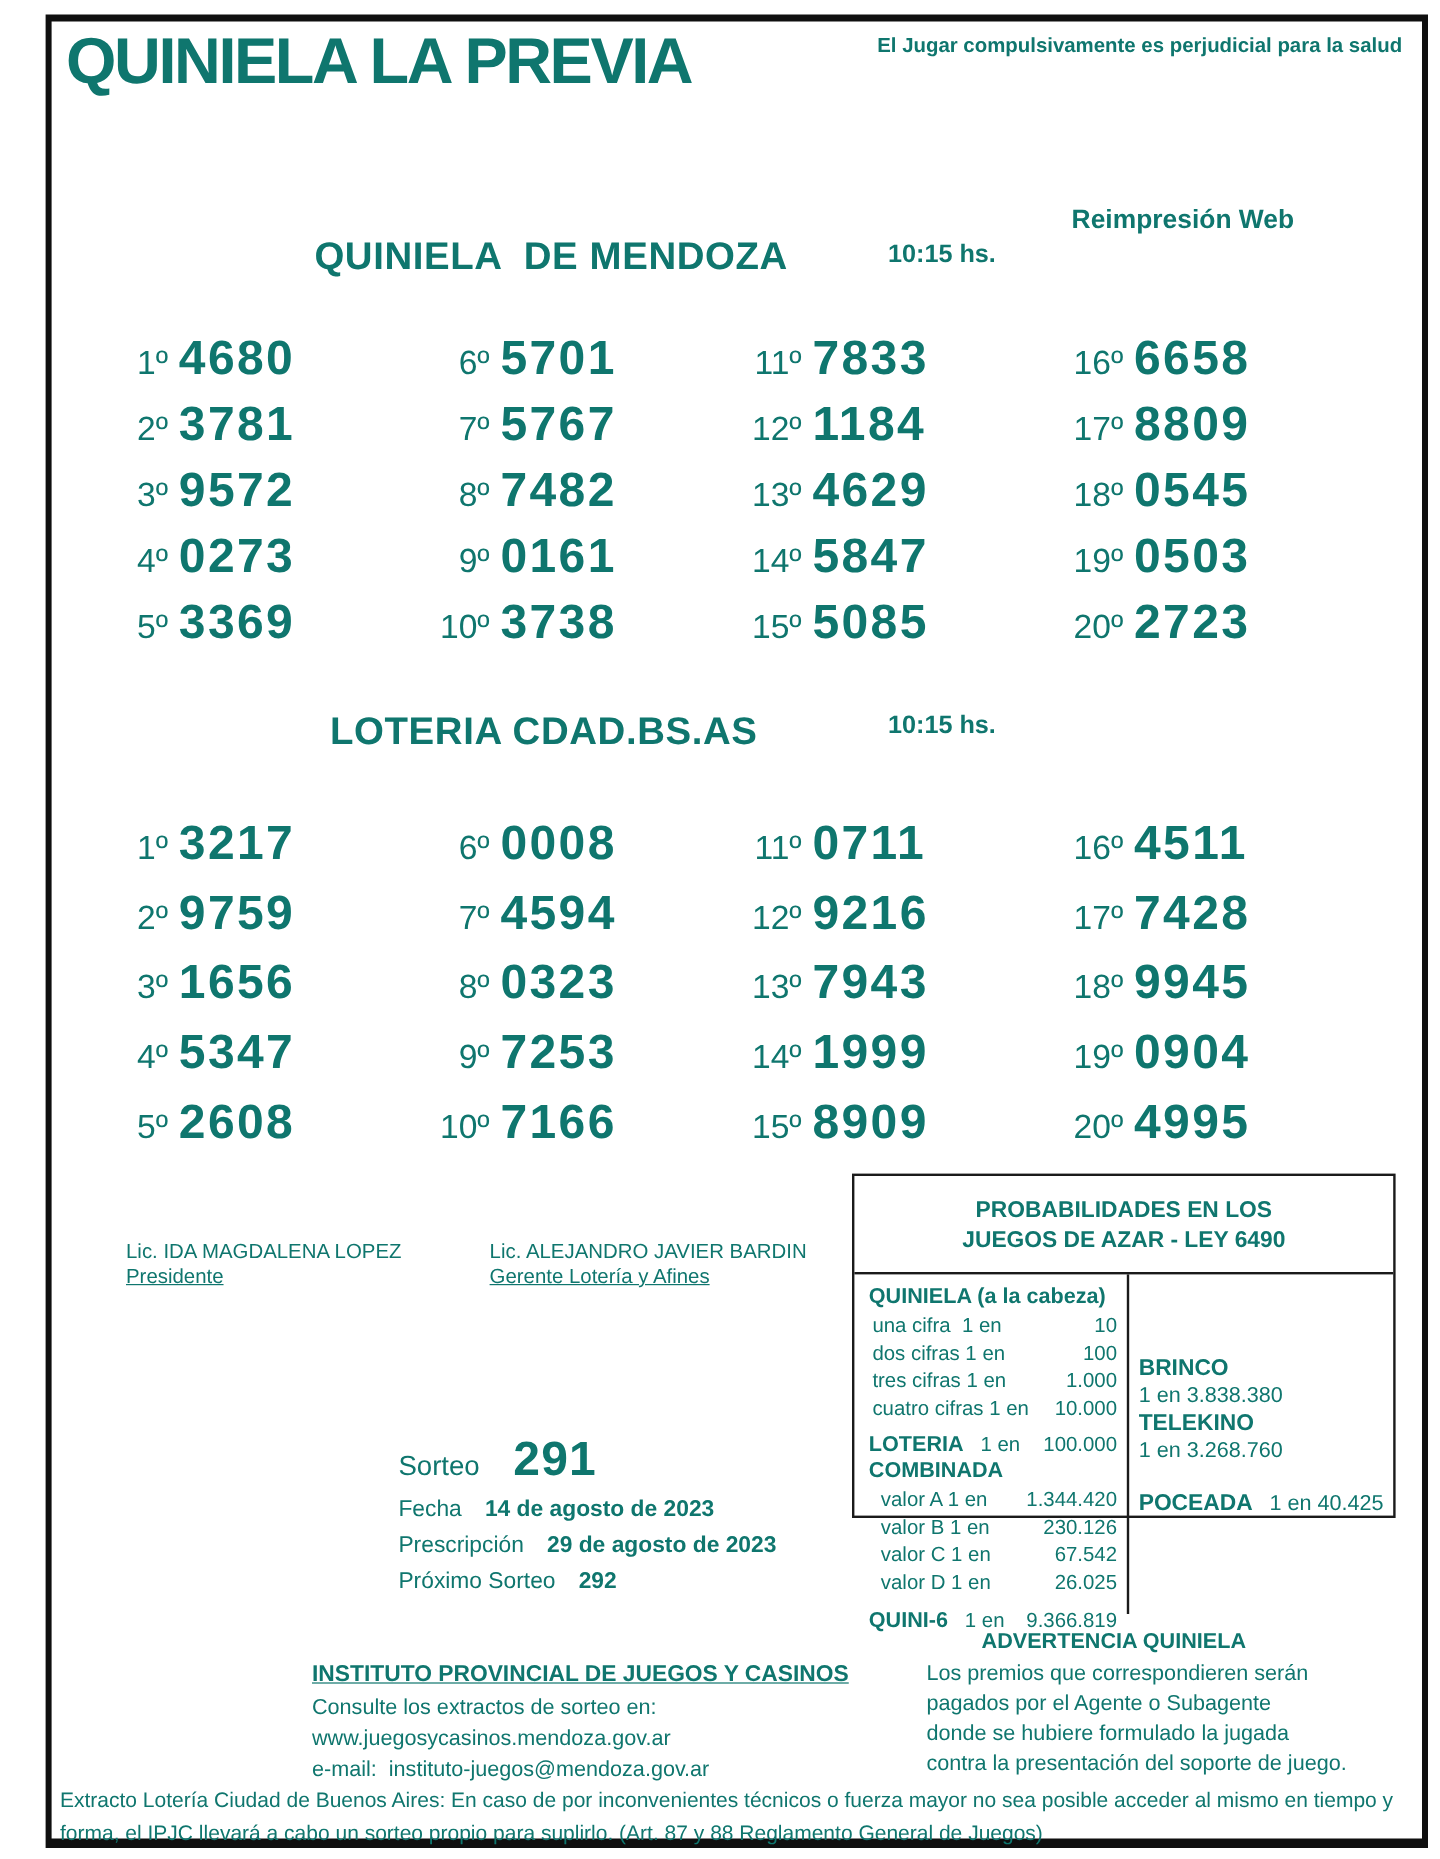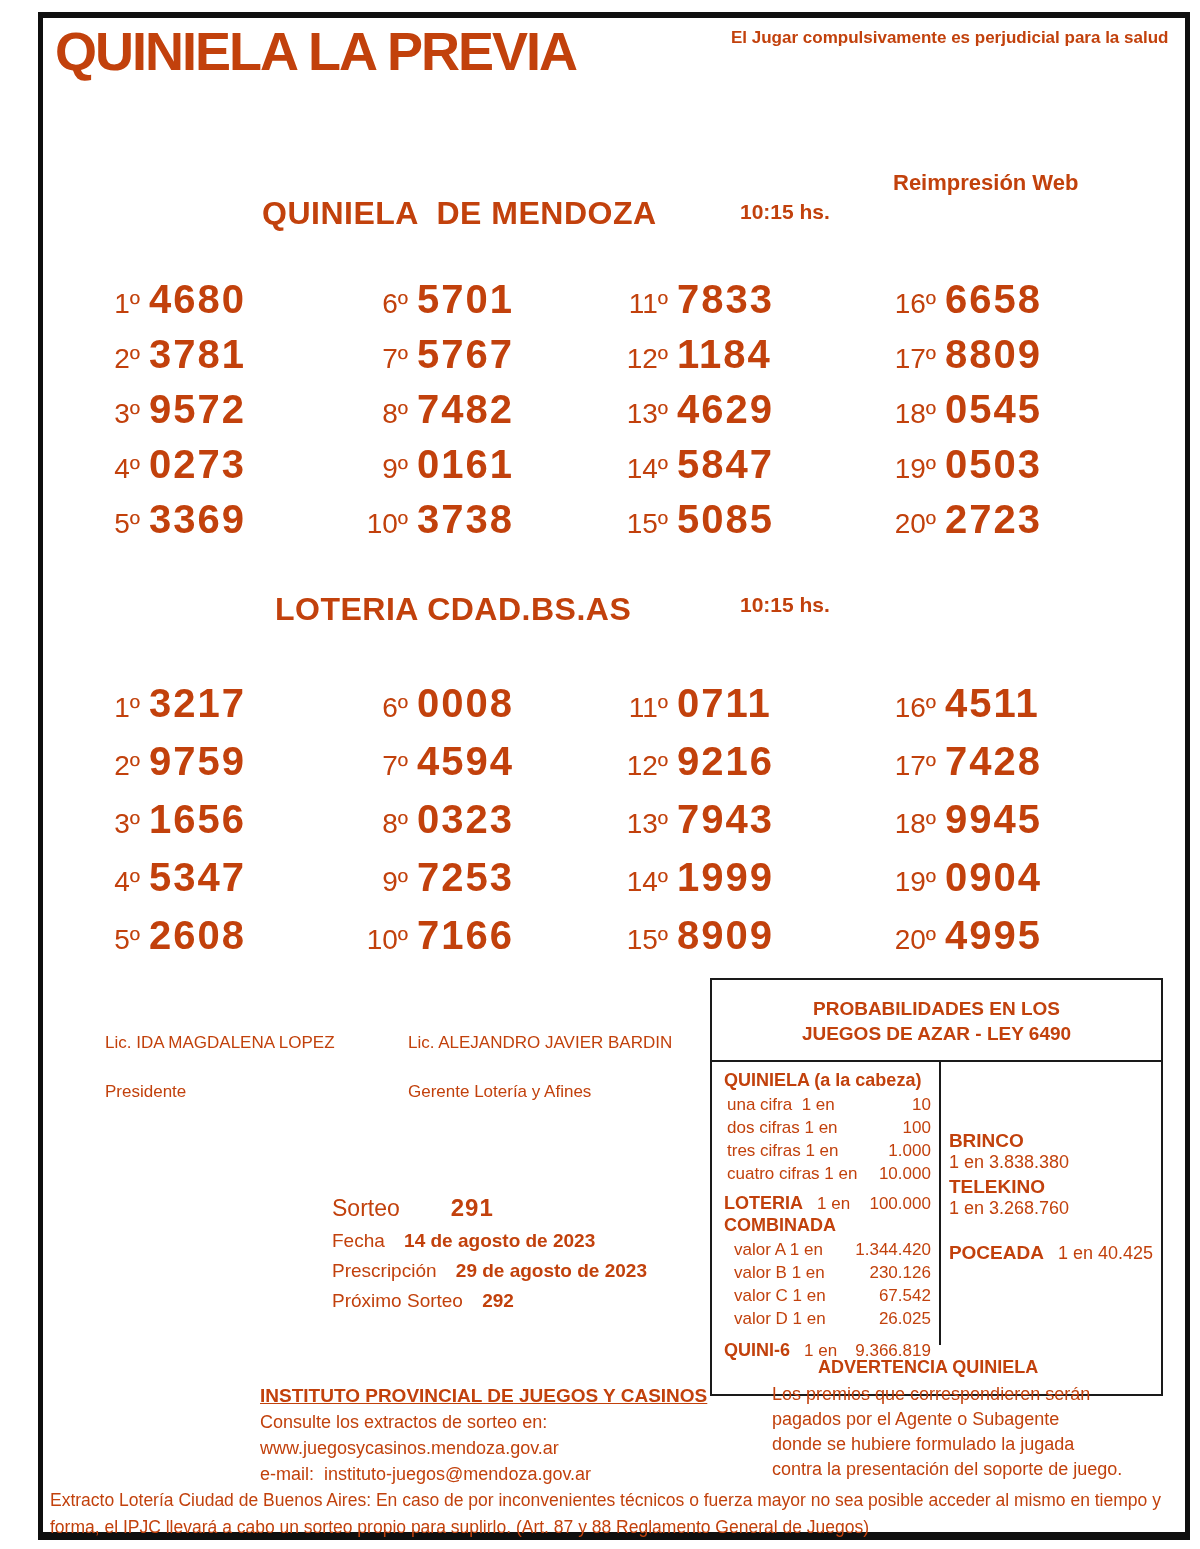--- a/index.html
+++ b/index.html
@@ -1,18 +1,18 @@
 <!DOCTYPE html>
 <html><head>
 <meta charset="utf-8">
 <style>
   html,body{margin:0;padding:0;background:#fff;}
   #page{
     position:relative;width:1200px;height:1549px;background:#fff;
-    font-family:"Liberation Sans","DejaVu Sans",sans-serif;color:#c2410c;
+    font-family:"Liberation Sans","DejaVu Sans",sans-serif;color:#0f766e;
     overflow:hidden;
   }
   .abs{position:absolute;}
   #frame{
     position:absolute;left:38px;top:12px;width:1152px;height:1528px;
     border:solid #0f0f0f;border-width:6px 5px 8px 5px;box-sizing:border-box;
   }
   #page-title{
     left:55px;top:20px;font-size:54px;font-weight:bold;letter-spacing:-2px;white-space:pre;
   }
@@ -22,24 +22,24 @@
   .sec-time{font-size:21px;font-weight:bold;}
   .col{position:absolute;width:310px;}
   .res-row{display:flex;align-items:baseline;}
   .mend .res-row{height:55px;}
   .bsas .res-row{height:58px;}
   .mend .res-row span{line-height:55px;}
   .bsas .res-row span{line-height:58px;}
   .place{display:inline-block;width:54px;text-align:right;font-size:28px;flex:0 0 auto;}
   .num{font-size:40px;font-weight:bold;margin-left:9px;letter-spacing:2px;}
   .sig{font-size:17px;}
-  .sig .role{margin-top:29px;}
+  .sig .role{margin-top:1px;text-decoration:underline;}
   
   #prob-box{
-    left:710px;top:978px;width:453px;height:418px;
+    left:710px;top:978px;width:453px;height:287px;
     border:2px solid #1a1a1a;box-sizing:border-box;
   }
   #prob-head{
     text-align:center;font-weight:bold;font-size:19px;line-height:25px;
     padding:16px 10px 14px 10px;border-bottom:2px solid #1a1a1a;
   }
   #prob-cols{display:flex;height:283px;}
   #prob-left{width:228px;box-sizing:border-box;padding:8px 8px 0 12px;font-size:17px;}
   #prob-right{flex:1;border-left:2px solid #1a1a1a;box-sizing:border-box;padding:0 6px 0 8px;font-size:18px;}
   .pq-head{font-weight:bold;font-size:18px;margin-bottom:2px;}
@@ -55,21 +55,21 @@
   .pr-entry .nm{font-weight:bold;font-size:19px;line-height:22px;}
   .pr-entry .vl{text-align:left;line-height:20px;padding-right:2px;}
   #pr-brinco{margin-top:68px;}
   #pr-loto{margin-top:4px;} #pr-telekino{margin-top:4px;}
   #pr-poceada{margin-top:24px;display:flex;align-items:baseline;}
   #pr-poceada .vl{margin-left:14px;text-align:left;flex:0;white-space:nowrap;}
   
   #draw{left:332px;top:1194px;font-size:19px;}
   #draw .r1{display:flex;align-items:baseline;}
   #draw .r1 .lbl{font-size:23px;}
-  #draw .r1 .big{font-size:24px;font-weight:bold;margin-left:51px;letter-spacing:1px;}
+  #draw .r1 .big{font-size:40px;font-weight:bold;margin-left:28px;letter-spacing:1px;}
   #draw .row{margin-top:8px;}
   #draw .bv{font-weight:bold;margin-left:14px;}
   
   #institute{left:260px;top:1383px;font-size:18px;line-height:26px;}
   #institute .nm{font-weight:bold;font-size:19px;text-decoration:underline;}
   #institute .l3{white-space:pre;}
   
   #advert{left:772px;top:1355px;width:400px;font-size:18px;line-height:25px;}
   #advert .ttl{font-weight:bold;margin-left:46px;margin-bottom:2px;}
   

